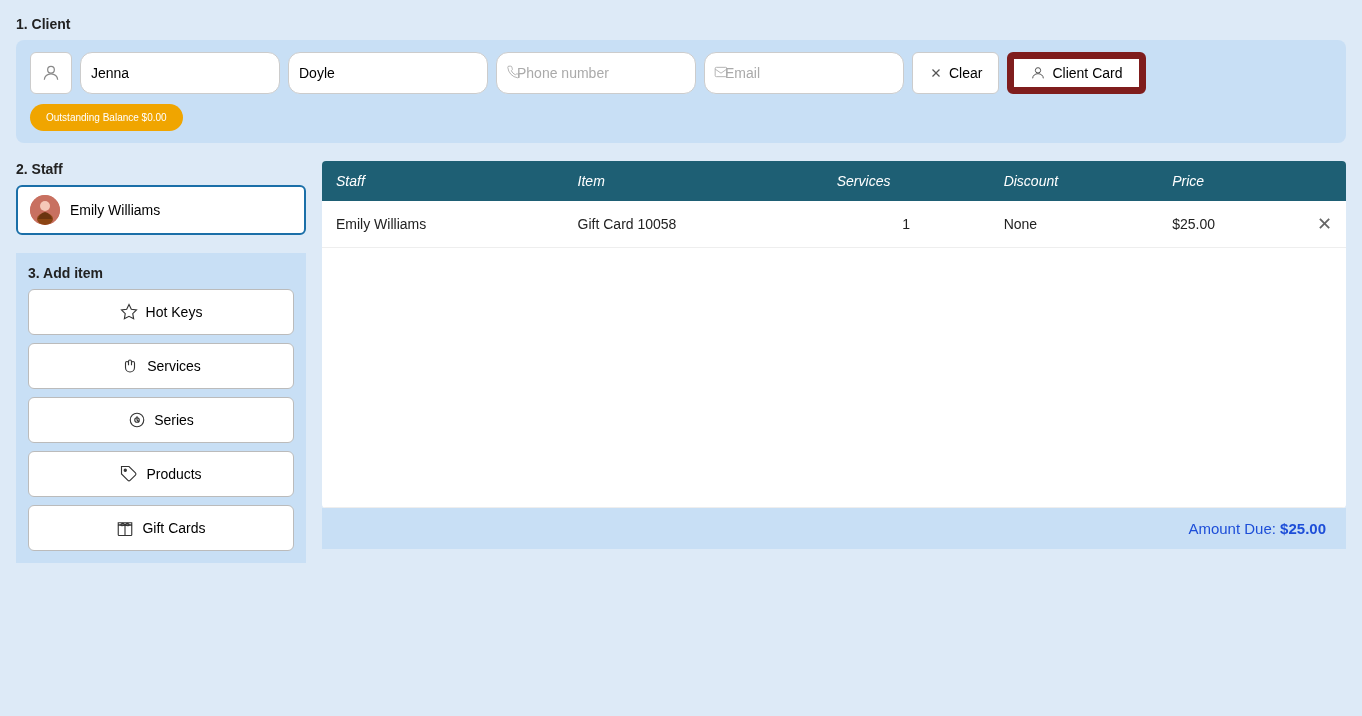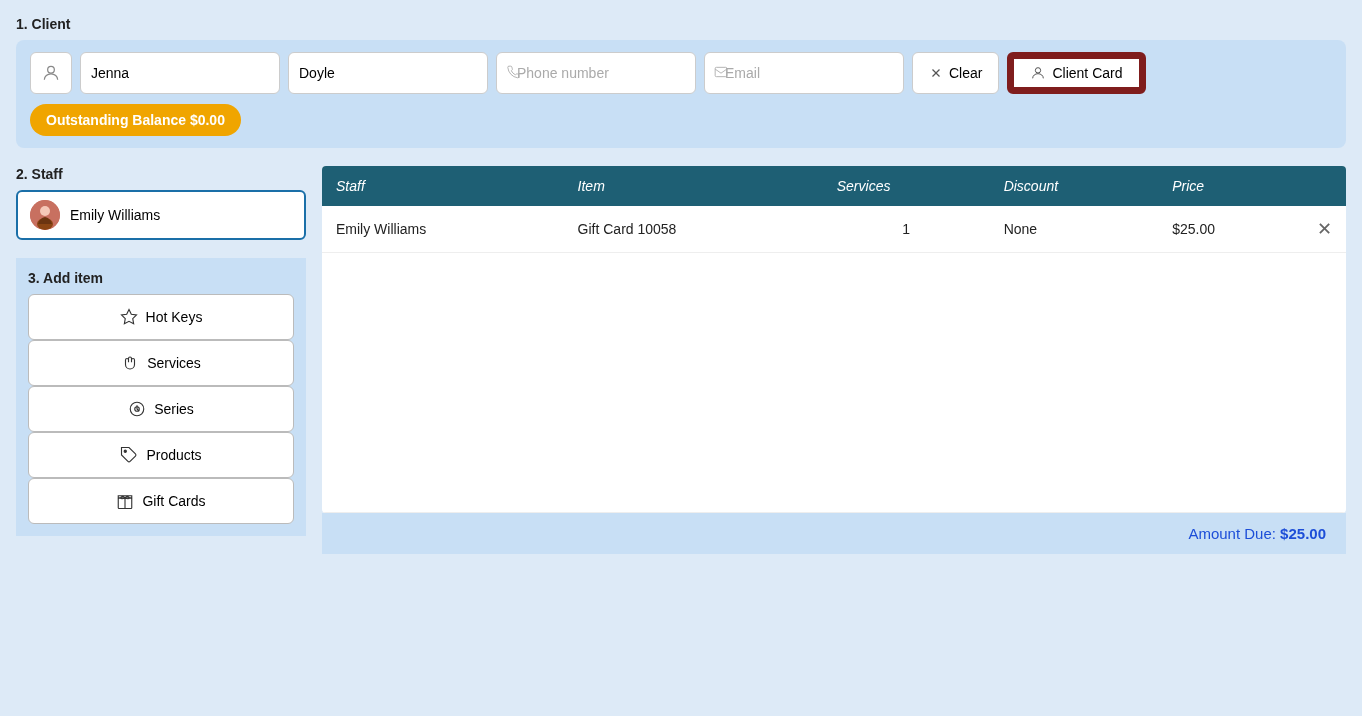--- a/index.html
+++ b/index.html
@@ -38,21 +38,21 @@
       width: 42px;
       height: 42px;
       border: 1px solid #ccc;
       border-radius: 6px;
       background: #fff;
       flex-shrink: 0;
     }
     .client-input {
       height: 42px;
       border: 1px solid #ccc;
-      border-radius: 6px;
+      border-radius: 12px;
       background: #fff;
       padding: 0 10px;
       font-size: 14px;
       outline: none;
     }
     .client-input.first-name { width: 200px; }
     .client-input.last-name { width: 200px; }
     .client-input.phone { width: 200px; color: #aaa; }
     .client-input.email { width: 200px; color: #aaa; }
     .client-input::placeholder { color: #aaa; }
@@ -100,22 +100,22 @@
       white-space: nowrap;
     }
 
     .outstanding-balance-btn {
       margin-top: 10px;
       background: #f0a500;
       color: #fff;
       border: none;
       border-radius: 16px;
       padding: 8px 16px;
-      font-size: 14px;
-      font-weight: 700;
+      font-size: 10px;
+      font-weight: 400;
       cursor: pointer;
     }
 
     
     .main-layout {
       display: flex;
       gap: 16px;
       align-items: flex-start;
     }
 
@@ -156,20 +156,21 @@
 
     
     .add-item-section {
       background: #c8dff5;
       border-radius: 0;
       padding: 12px;
     }
     .add-item-grid {
       display: flex;
       flex-direction: column;
+      gap: 8px;
     }
     .item-btn {
       display: flex;
       align-items: center;
       justify-content: center;
       gap: 8px;
       width: 100%;
       height: 46px;
       border: 1px solid #bbb;
       border-radius: 6px;

